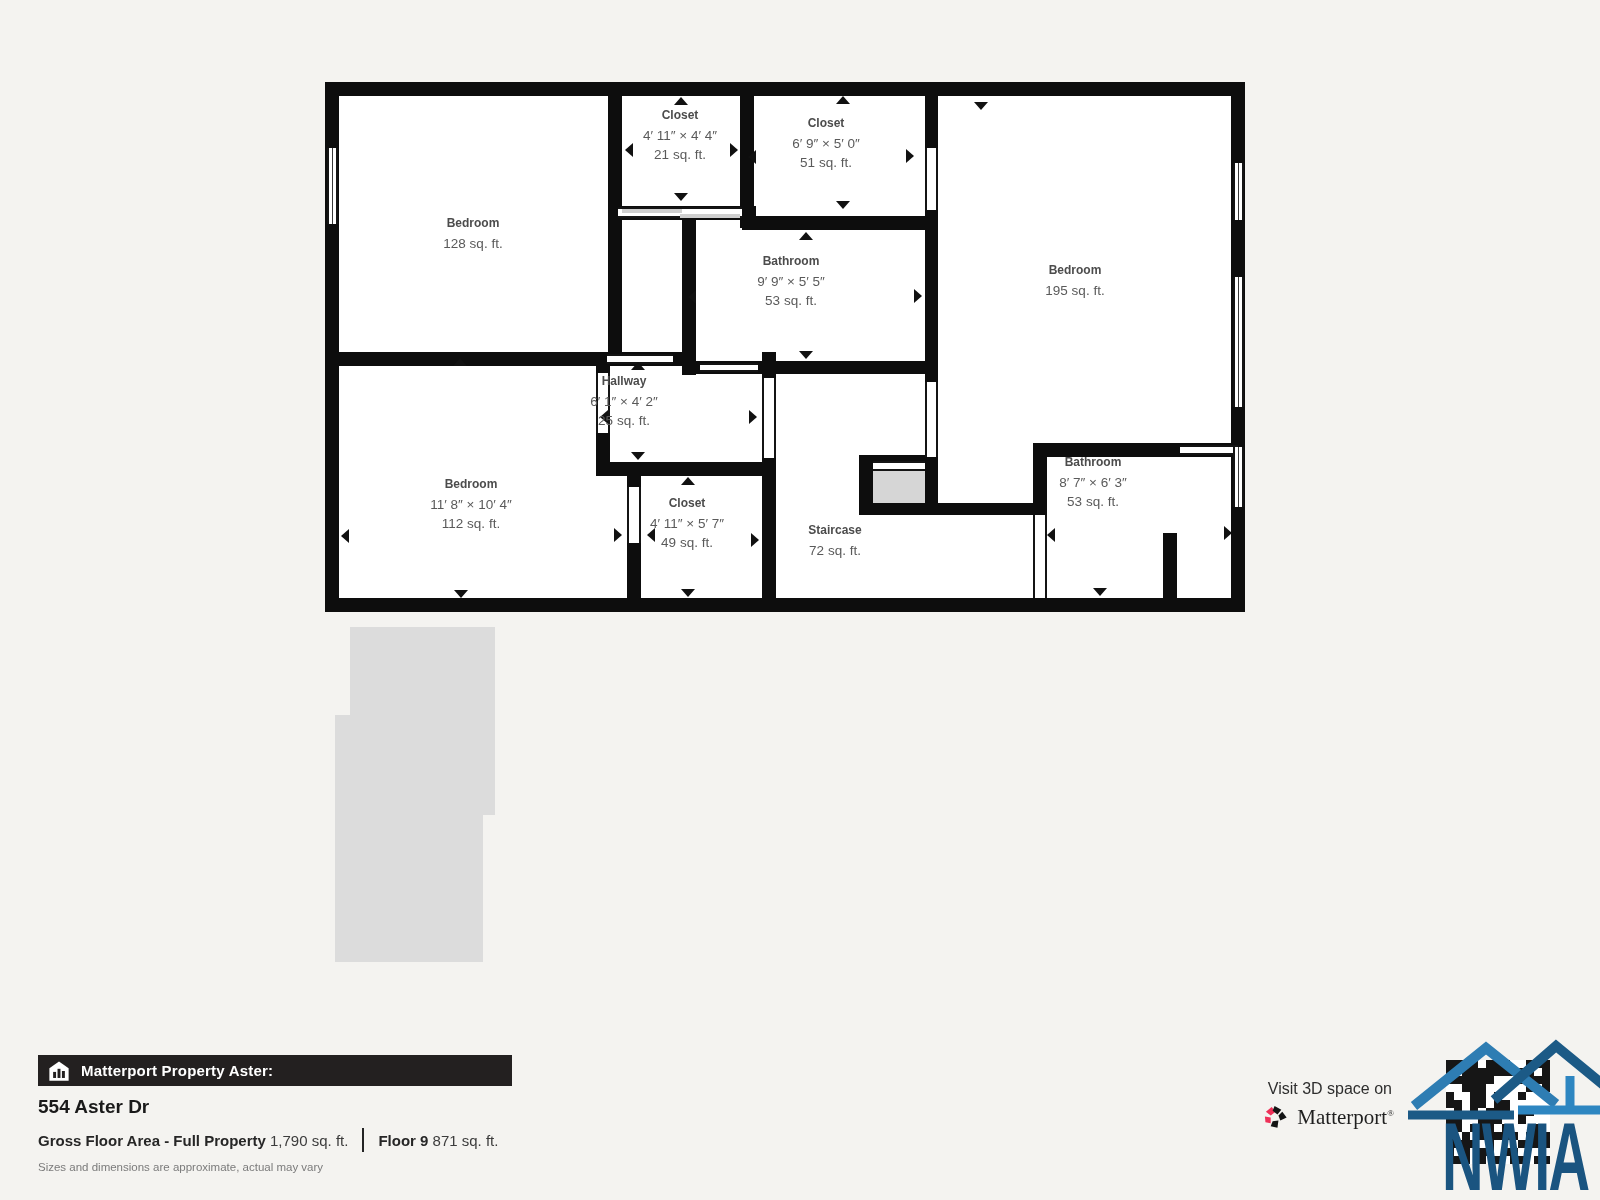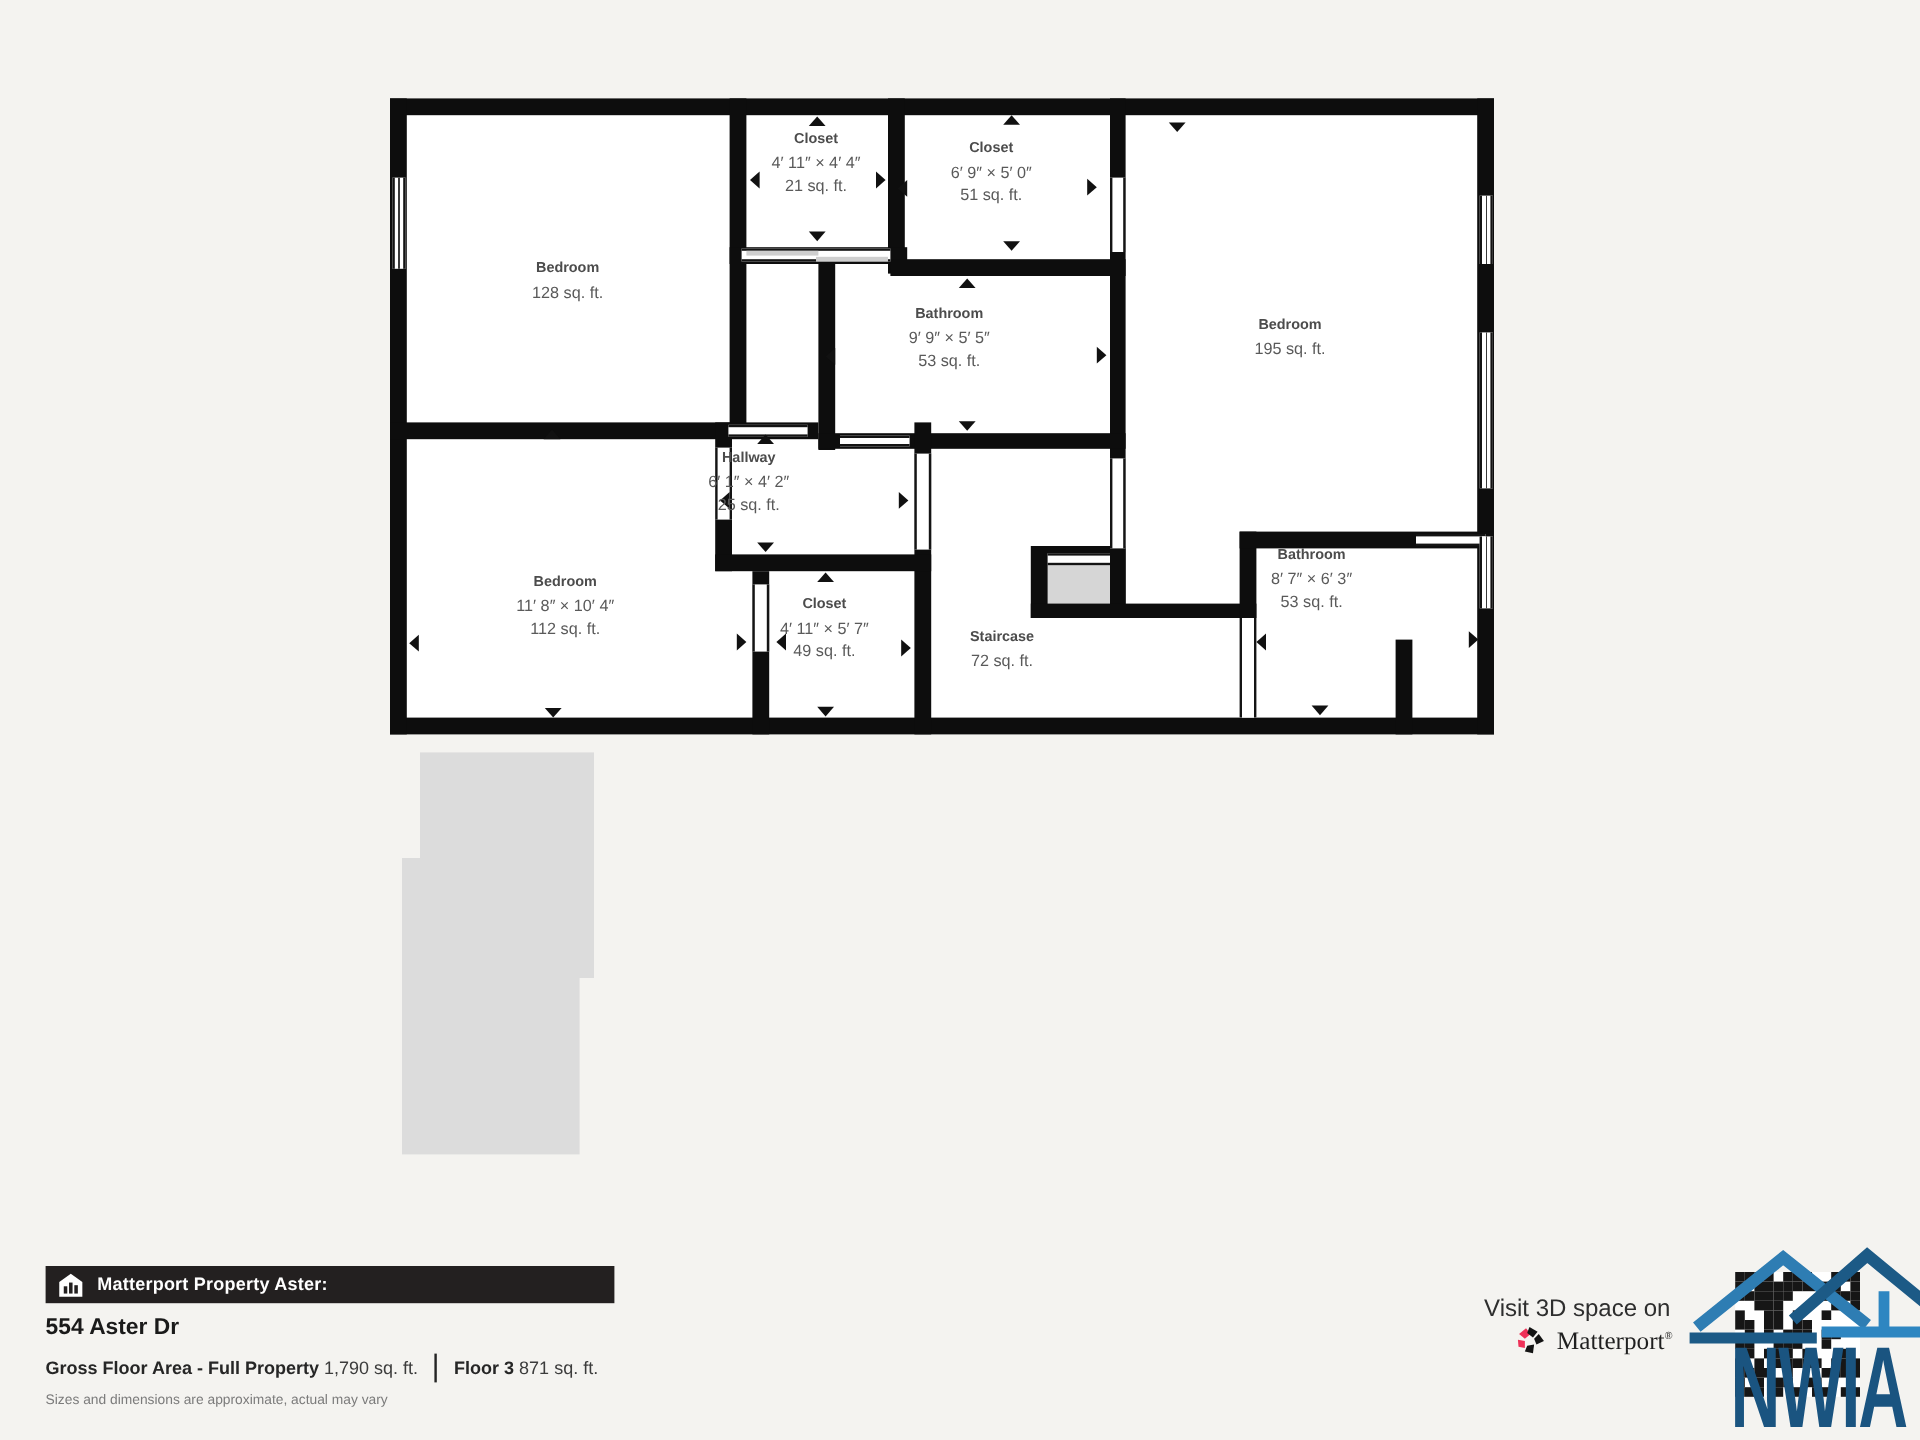--- a/index.html
+++ b/index.html
@@ -29,21 +29,21 @@
   .banner{position:absolute;left:38px;top:1055px;width:474px;height:31px;background:#232020;
           display:flex;align-items:center;gap:11px;padding-left:10px;box-sizing:border-box}
   .banner-text{color:#fff;font-weight:bold;font-size:15px;letter-spacing:.2px}
   .address{position:absolute;left:38px;top:1096px;font-size:19px;font-weight:bold;color:#1a1a1a}
   .gfa{position:absolute;left:38px;top:1128px;font-size:15px;color:#3c3c3c;display:flex;align-items:center}
   .gfa b{color:#262626}
   .gfa .sp{white-space:pre}
   .vdiv{width:2px;height:24px;background:#242424;margin:0 14px}
   .disclaimer{position:absolute;left:38px;top:1161px;font-size:11.5px;color:#7b7b7b}
   
-  .visit{position:absolute;left:1140px;top:1080px;width:252px;text-align:right;font-size:20px;color:#2e2e2e}
+  .visit{position:absolute;left:1140px;top:1080px;width:252px;text-align:right;font-size:16px;color:#2e2e2e}
   .mlogo{position:absolute;left:1140px;top:1104px;width:254px;display:flex;justify-content:flex-end;align-items:center;gap:7px}
   .mword{font-family:"Liberation Serif",serif;font-size:21px;color:#1f1f1f}
   .mreg{font-size:9px;vertical-align:super;color:#1f1f1f}
   
   #nwia{position:absolute;left:1408px;top:1028px;width:192px;height:172px}
   #qr{position:absolute;left:38px;top:32px;width:104px;height:104px;background:#fff;
       display:grid;grid-template-columns:repeat(13,8px);grid-template-rows:repeat(13,8px)}
   .qc{width:8px;height:8px}
   .qb{background:#161616}
   #nwia-text{position:absolute;left:34px;top:81px;font-size:96px;line-height:1;font-weight:800;
@@ -185,21 +185,21 @@
     <rect x="15.2" y="12" width="3.2" height="7.6" fill="#232020"></rect>
   </svg>
   <span class="banner-text">Matterport Property Aster:</span>
 </div>
 <div class="address">554 Aster Dr</div>
 <div class="gfa">
   <b>Gross Floor Area - Full Property</b>
   <span class="sp"> </span>
   <span>1,790 sq. ft.</span>
   <span class="vdiv"></span>
-  <b>Floor 3</b>
+  <b>Floor 9</b>
   <span class="sp"> </span>
   <span>871 sq. ft.</span>
 </div>
 <div class="disclaimer">Sizes and dimensions are approximate, actual may vary</div>
 
 <div class="visit">Visit 3D space on</div>
 <div class="mlogo">
   <svg width="27" height="27" viewBox="0 0 28 28">
     <path d="M3 8 L9 3 L13 8 L8 12 Z" fill="#ee3158"></path>
     <path d="M12 2 L19 6 L15 11 L10 7 Z" fill="#141414"></path>

